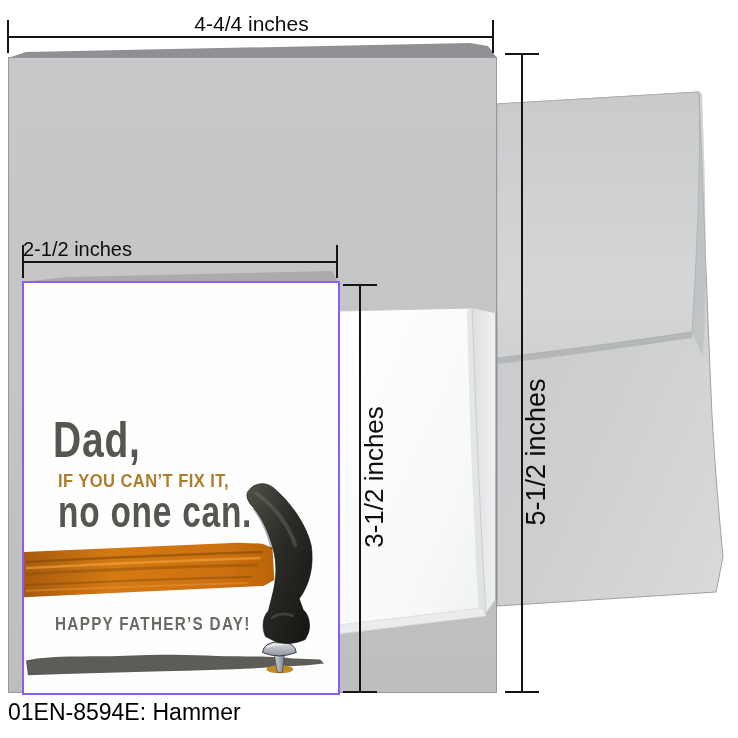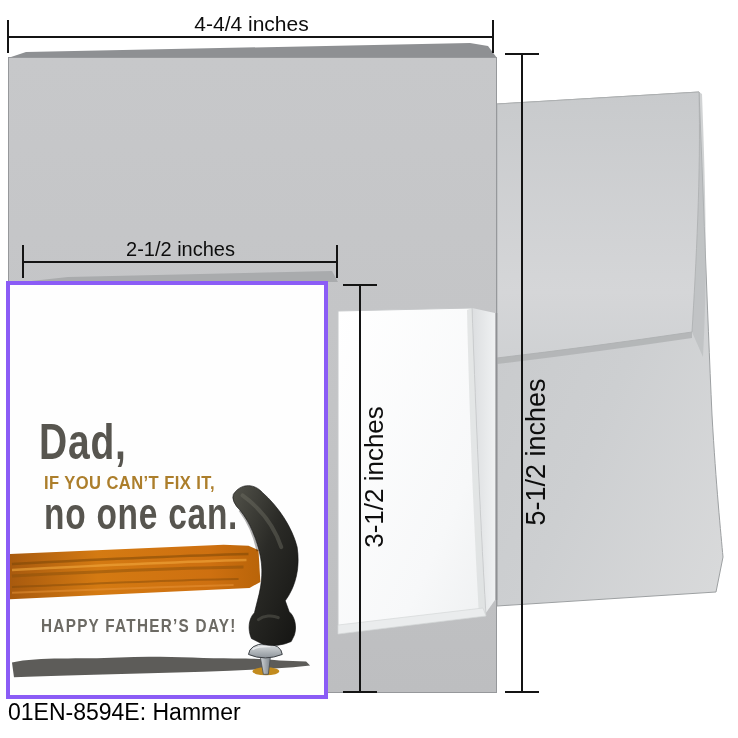--- a/index.html
+++ b/index.html
@@ -16,22 +16,22 @@
   }
   .mlabel.h{font-size:21px;}
   .mlabel.v{font-size:26px;transform:translate(-50%,-50%) rotate(-90deg);}
   
   #large-card{
     left:8px;top:57px;width:487px;height:634px;
     background:linear-gradient(180deg,#c7c8ca 0%,#c3c4c6 55%,#bdbec0 100%);
     border:1px solid #96989b;z-index:2;
   }
   #small-card{
-    left:6px;top:281px;width:314px;height:410px;
-    background:#fefefe;border:4px solid #8b5cf6;z-index:4;
+    left:22px;top:281px;width:314px;height:410px;
+    background:#fefefe;border:2px solid #8b5cf6;z-index:4;
   }
   .card-text{position:absolute;line-height:1;transform-origin:left top;font-weight:bold;white-space:nowrap;}
   #greet-1{left:29px;top:132px;font-size:50px;color:#57554f;transform:scaleX(.78);letter-spacing:1px;}
   #greet-2{left:34px;top:188px;font-size:19px;color:#ac7e2b;transform:scaleX(.87);letter-spacing:.5px;}
   #greet-3{left:34px;top:207px;font-size:44px;color:#57554f;transform:scaleX(.76);letter-spacing:1px;}
   #greet-4{left:31px;top:332px;font-size:18px;color:#6c6a64;transform:scaleX(.85);letter-spacing:1.5px;}
   #caption{
     left:8px;top:699px;font-size:23px;color:#000;z-index:6;
     font-family:"Liberation Sans",sans-serif;
   }
@@ -149,21 +149,21 @@
   </div>
 
   <div class="abs z6">
     <div class="abs mlabel h" style="left:9px;top:13px;width:485px;text-align:center">4-4/4 inches</div>
     <div class="abs mline" style="left:8px;top:36px;width:486px;height:2px"></div>
     <div class="abs mline" style="left:7px;top:20px;width:2px;height:33px"></div>
     <div class="abs mline" style="left:492px;top:20px;width:2px;height:33px"></div>
   </div>
 
   <div class="abs z6">
-    <div class="abs mlabel h" style="left:23px;top:239px;width:315px;text-align:center;font-size:20px">2-1/2 inches</div>
+    <div class="abs mlabel h" style="left:23px;top:239px;width:315px;text-align:left;font-size:20px">2-1/2 inches</div>
     <div class="abs mline" style="left:23px;top:261px;width:315px;height:2px"></div>
     <div class="abs mline" style="left:22px;top:245px;width:2px;height:33px"></div>
     <div class="abs mline" style="left:336px;top:245px;width:2px;height:33px"></div>
   </div>
 
   <div class="abs z6">
     <div class="abs mline" style="left:359px;top:285px;width:2px;height:408px"></div>
     <div class="abs mline" style="left:343px;top:284px;width:34px;height:2px"></div>
     <div class="abs mline" style="left:343px;top:691px;width:34px;height:2px"></div>
     <div class="abs mlabel v" style="left:374px;top:477px">3-1/2 inches</div>

